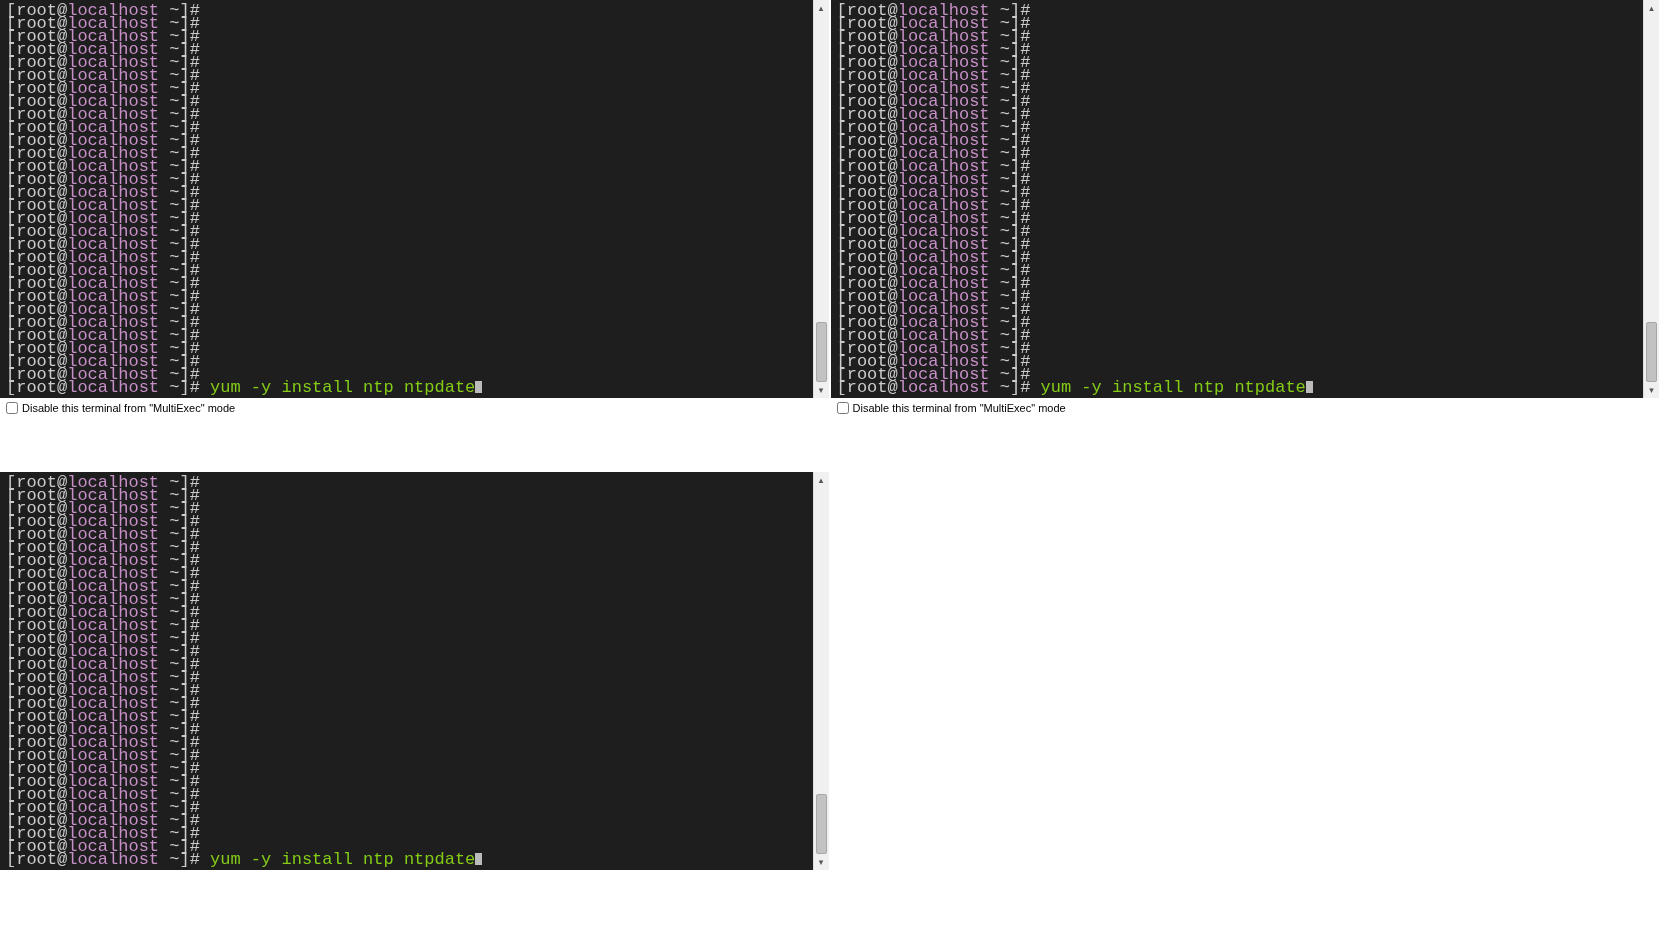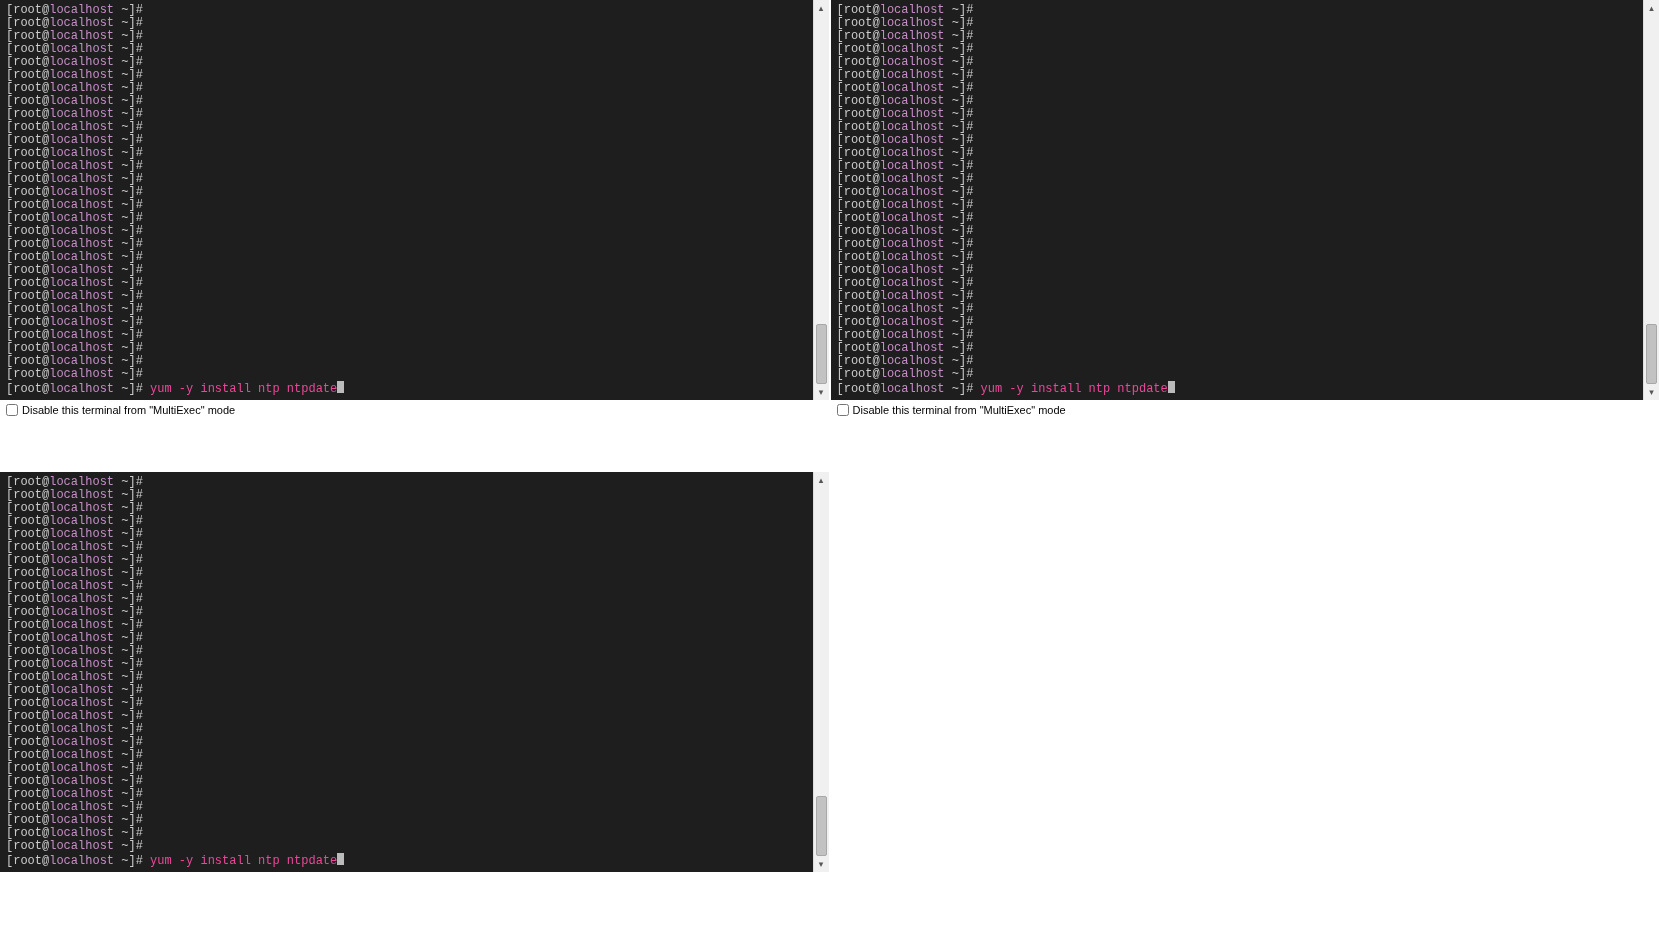--- a/index.html
+++ b/index.html
@@ -11,21 +11,21 @@
       gap: 2px;
       height: 100%;
       width: 100%;
     }
     .pane { display: flex; flex-direction: column; background: #fff; }
     .terminal-wrap { position: relative; flex: 0 0 auto; display: flex; }
     .terminal {
       background: #1e1e1e;
       color: #ccc;
       font-family: "Consolas", "Menlo", "Courier New", monospace;
-      font-size: 12px;
+      font-size: 17px;
       line-height: 13px;
       padding: 4px 6px 4px 6px;
       white-space: pre;
       overflow: hidden;
       flex: 1 1 auto;
     }
     .scrollbar {
       width: 16px;
       background: #f0f0f0;
       position: relative;
@@ -62,21 +62,21 @@
       height: 20px;
       background: #fff;
     }
     .disable-bar input[type="checkbox"] {
       width: 12px; height: 12px;
       accent-color: #888;
     }
     .prompt-user { color: #ccc; }
     .prompt-host { color: #c78fc7; }
     .prompt-rest { color: #ccc; }
-    .cmd { color: #ec4899; text-align: center; }
+    .cmd { color: #84cc16; text-align: center; }
     .cursor {
       display: inline-block;
       width: 7px; height: 12px;
       background: #bbb;
       vertical-align: -1px;
     }
     .empty-pane { background: #fff; }
   </style>
 </head>
 <body>

